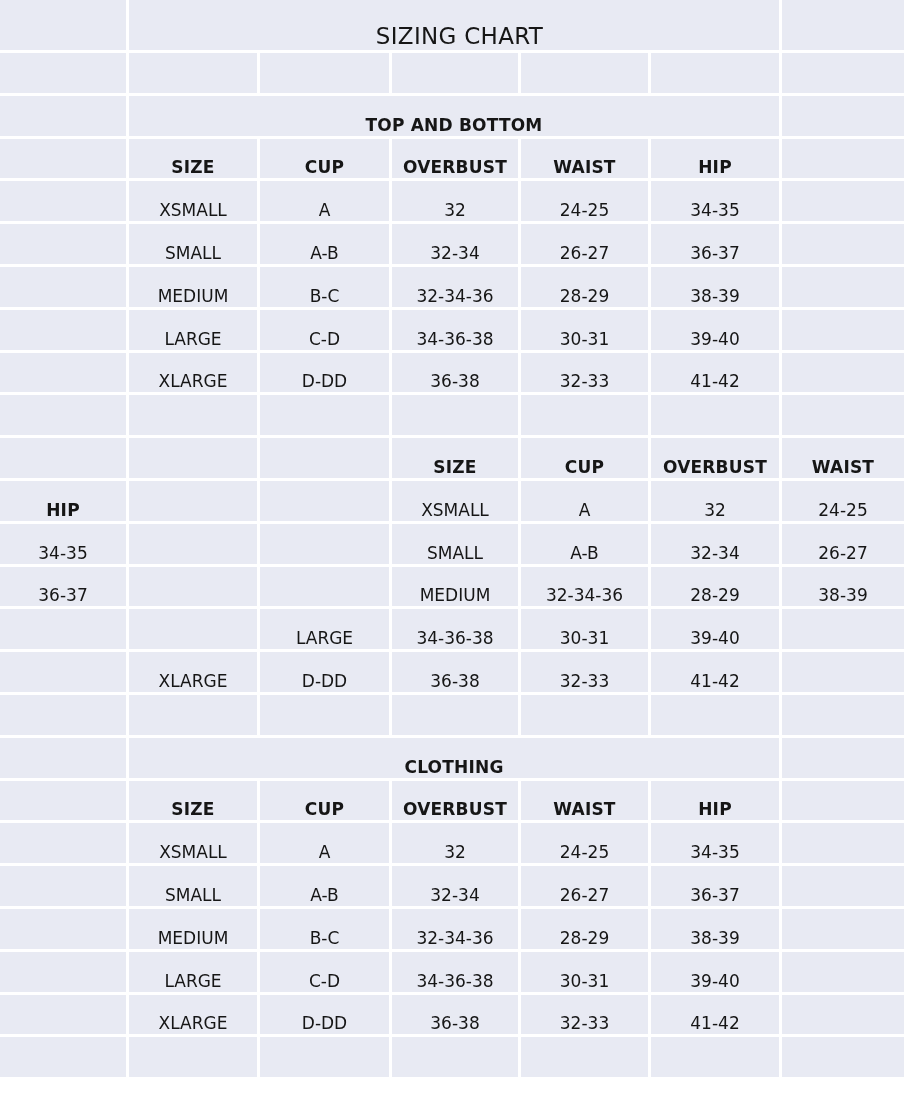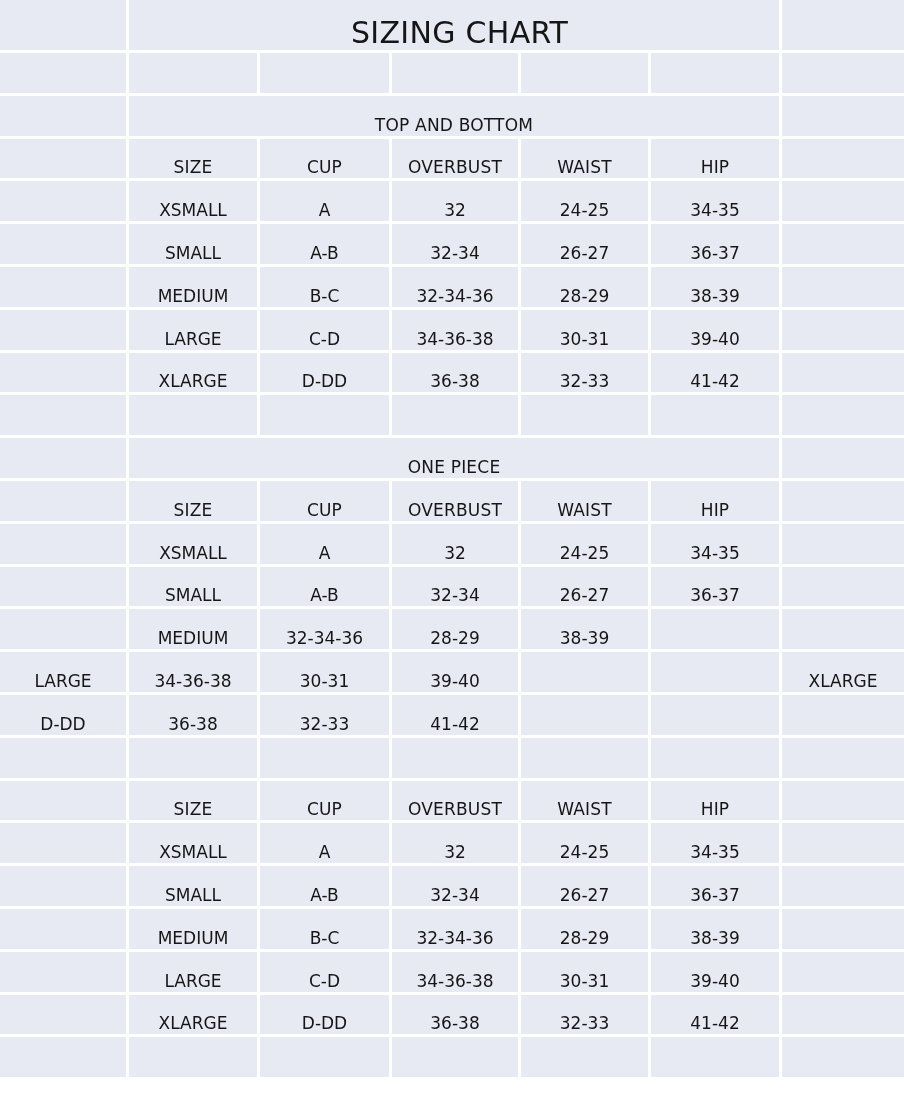--- a/index.html
+++ b/index.html
@@ -18,23 +18,23 @@
     background: var(--cell-bg, #e8eaf3);
     display: flex;
     align-items: flex-end;
     justify-content: center;
     padding-bottom: 2px;
     font-size: 17px;
     line-height: 1;
     white-space: nowrap;
     overflow: hidden;
   }
-  .title { font-size: 30px; letter-spacing: 0.3px; padding-left: 11px; }
+  .title { font-size: 23px; letter-spacing: 0.3px; padding-left: 11px; }
   .merged { grid-column: span 5; }
-  .section-name, .col-header { letter-spacing: 0.2px; }
+  .section-name, .col-header { letter-spacing: 0.2px; font-weight: bold; }
 </style>
 </head>
 <body>
 
 <div class="sheet">
     <div class="cell"></div>
     <div class="cell title merged">SIZING CHART</div>
     <div class="cell"></div>
     <div class="cell"></div>
     <div class="cell"></div>
@@ -89,21 +89,20 @@
     <div class="cell value">41-42</div>
     <div class="cell"></div>
     <div class="cell"></div>
     <div class="cell"></div>
     <div class="cell"></div>
     <div class="cell"></div>
     <div class="cell"></div>
     <div class="cell"></div>
     <div class="cell"></div>
     <div class="cell"></div>
-    <div class="cell section-name merged">ONE PIECE</div>
     <div class="cell"></div>
     <div class="cell"></div>
     <div class="cell col-header">SIZE</div>
     <div class="cell col-header">CUP</div>
     <div class="cell col-header">OVERBUST</div>
     <div class="cell col-header">WAIST</div>
     <div class="cell col-header">HIP</div>
     <div class="cell"></div>
     <div class="cell"></div>
     <div class="cell size-label">XSMALL</div>
@@ -139,20 +138,21 @@
     <div class="cell value">41-42</div>
     <div class="cell"></div>
     <div class="cell"></div>
     <div class="cell"></div>
     <div class="cell"></div>
     <div class="cell"></div>
     <div class="cell"></div>
     <div class="cell"></div>
     <div class="cell"></div>
     <div class="cell"></div>
+    <div class="cell section-name merged">CLOTHING</div>
     <div class="cell"></div>
     <div class="cell"></div>
     <div class="cell col-header">SIZE</div>
     <div class="cell col-header">CUP</div>
     <div class="cell col-header">OVERBUST</div>
     <div class="cell col-header">WAIST</div>
     <div class="cell col-header">HIP</div>
     <div class="cell"></div>
     <div class="cell"></div>
     <div class="cell size-label">XSMALL</div>

